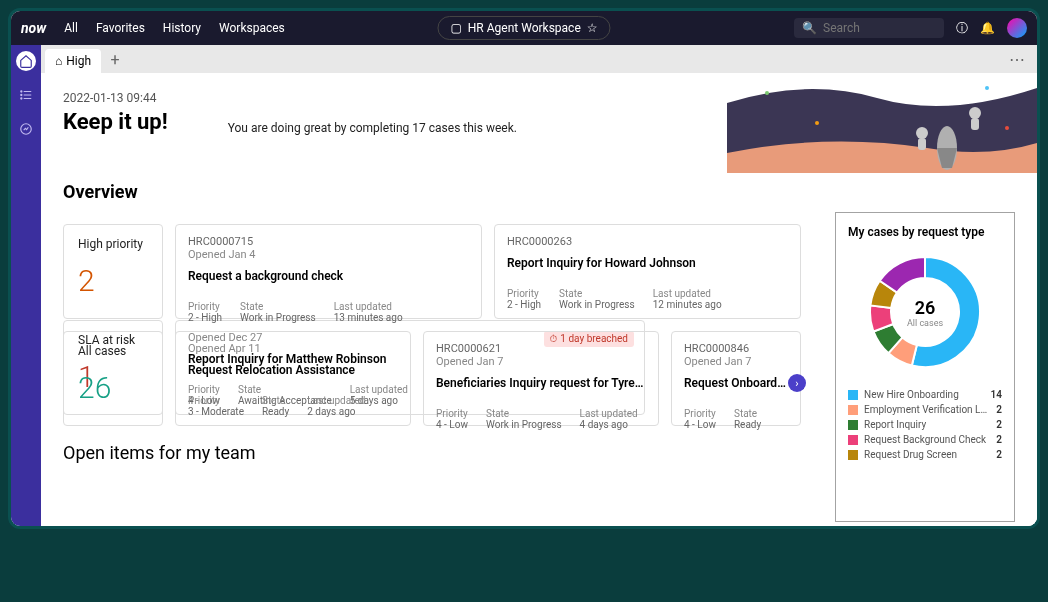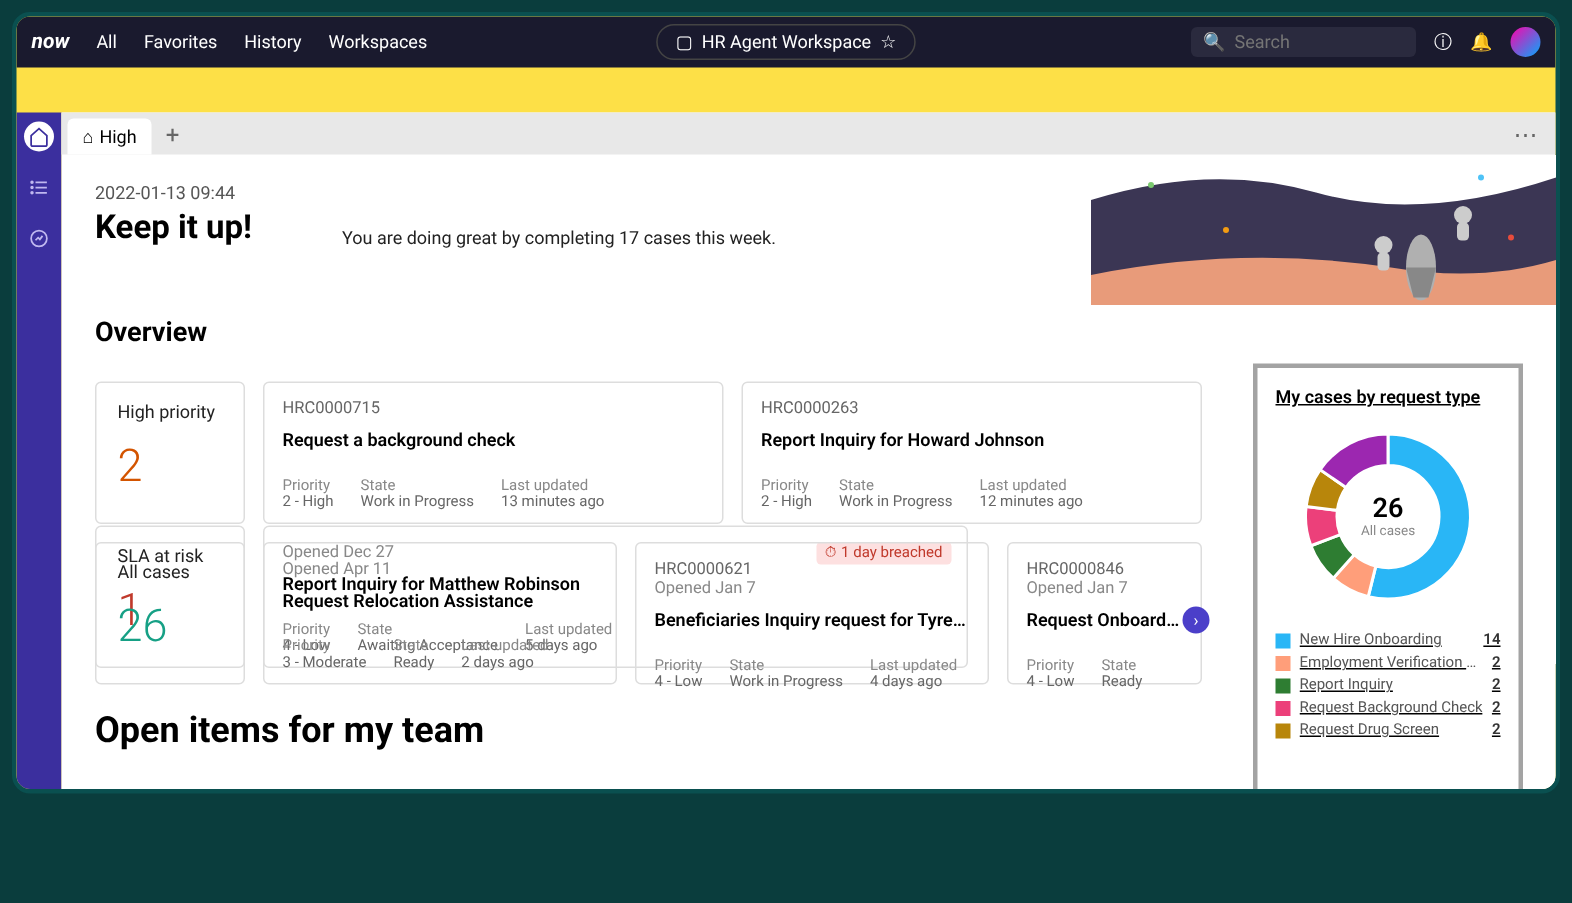--- a/index.html
+++ b/index.html
@@ -1,17 +1,17 @@
 <!DOCTYPE html>
 <html><head>
 <meta charset="utf-8">
 <style>
 * { margin:0; padding:0; box-sizing:border-box; font-family:-apple-system,BlinkMacSystemFont,"Segoe UI",Roboto,sans-serif; }
 body { background:#0a3d3d; padding:8px; }
-.frame { background:#fde047; border-radius:12px; overflow:hidden; border:3px solid #0a5050; height:521px; display:flex; flex-direction:column;gap:30px; }
+.frame { background:#ffffff; border-radius:12px; overflow:hidden; border:3px solid #0a5050; height:521px; display:flex; flex-direction:column; }
 .topbar { background:#1a1a2e; color:#fff; height:34px; display:flex; align-items:center; padding:0 10px; font-size:12px; }
 .logo { font-weight:bold; font-style:italic; margin-right:18px; color:#fff; font-size:14px; }
 .topnav { display:flex; gap:18px;text-align:center; }
 .topnav span { cursor:pointer; }
 .ws-pill { margin-left:auto; margin-right:auto; border:1px solid #444; border-radius:16px; padding:4px 12px; display:flex; align-items:center; gap:6px; position:absolute; left:50%; transform:translateX(-50%); }
 .topbar .spacer { flex:1; }
 .search-box { background:#2a2a3e; border-radius:4px; padding:3px 8px; display:flex; align-items:center; gap:6px; width:150px; margin-right:12px; color:#888; }
 .search-box input { background:none; border:none; color:#fff; outline:none; font-size:12px; width:100px;}
 .top-icons { display:flex; gap:12px; align-items:center; }
 .avatar { width:20px; height:20px; border-radius:50%; background:linear-gradient(135deg,#f0a,#0af); }
@@ -40,33 +40,33 @@
 .statcard.orange .num { color:#d35400; }
 .statcard.teal .num { color:#16a085; }
 .case-row { display:flex; gap:12px; flex:1; min-width:0; position:relative; }
 .casecard { border:1px solid #ddd; border-radius:4px; padding:10px 12px; flex:1; min-width:0; height:95px; position:relative; }
 .casecard .num { font-size:11px; color:#666; }
 .casecard .opened { font-size:11px; color:#888; }
 .casecard .title { font-size:12px; font-weight:600; margin:8px 0 6px; white-space:nowrap; overflow:hidden; text-overflow:ellipsis; }
 .casecard .meta { display:flex; gap:18px; font-size:10px; color:#666; }
 .casecard .meta div span:first-child { display:block; color:#888;margin-top:12px; }
 .breach { position:absolute; top:10px; right:10px; background:#fde0e0; color:#c0392b; font-size:10px; padding:2px 6px; border-radius:3px; display:flex; align-items:center; gap:3px; }
-.chart-card { border:3px solid #a3a3a3; border-radius:0; padding:12px; width:180px; flex-shrink:0;text-decoration:underline; }
+.chart-card { border:1px solid #a3a3a3; border-radius:0; padding:12px; width:180px; flex-shrink:0; }
 .chart-title { font-size:12px; font-weight:600; margin-bottom:8px; }
 .donut-wrap { position:relative; width:130px; height:130px; margin:0 auto; }
 .donut-center { position:absolute; top:50%; left:50%; transform:translate(-50%,-50%); text-align:center; }
 .donut-center .n { font-size:18px; font-weight:600; }
 .donut-center .t { font-size:9px; color:#888; }
 .legend { margin-top:10px; font-size:10px; }
 .legend-item { display:flex; align-items:center; gap:6px; padding:2px 0; }
 .legend-item .sw { width:10px; height:10px; flex-shrink:0; }
 .legend-item .nm { flex:1; color:#555; white-space:nowrap; overflow:hidden; text-overflow:ellipsis; }
 .legend-item .ct { color:#333; font-weight:600; }
 .arrow-btn { position:absolute; right:-6px; top:42px; width:18px; height:18px; background:#4b3fc9; color:#fff; border-radius:50%; display:flex; align-items:center; justify-content:center; font-size:11px; cursor:pointer; }
-.open-items-head { padding:4px 22px 10px; font-size:24px; font-weight:700; }
+.open-items-head { padding:4px 22px 10px; font-size:18px; font-weight:400; }
 svg { display:block; }
 </style>
 </head>
 <body>
 
 <div class="frame">
   <div class="topbar">
     <span class="logo">now</span>
     <div class="topnav">
       <span>All</span>
@@ -222,20 +222,21 @@
         </div>
 
         <div class="grid" style="margin-top:-310px; width:calc(100% - 214px);">
           <div class="statcard orange">
             <div class="lbl">High priority</div>
             <div class="num">2</div>
           </div>
           <div class="case-row">
             <div class="casecard">
               <div class="num">HRC0000715</div>
+              <div class="opened">Opened Jan 4</div>
               <div class="title">Request a background check</div>
               <div class="meta">
                 <div><span>Priority</span><span>2 - High</span></div>
                 <div><span>State</span><span>Work in Progress</span></div>
                 <div><span>Last updated</span><span>13 minutes ago</span></div>
               </div>
             </div>
             <div class="casecard">
               <div class="num">HRC0000263</div>
               <div class="title">Report Inquiry for Howard Johnson</div>

